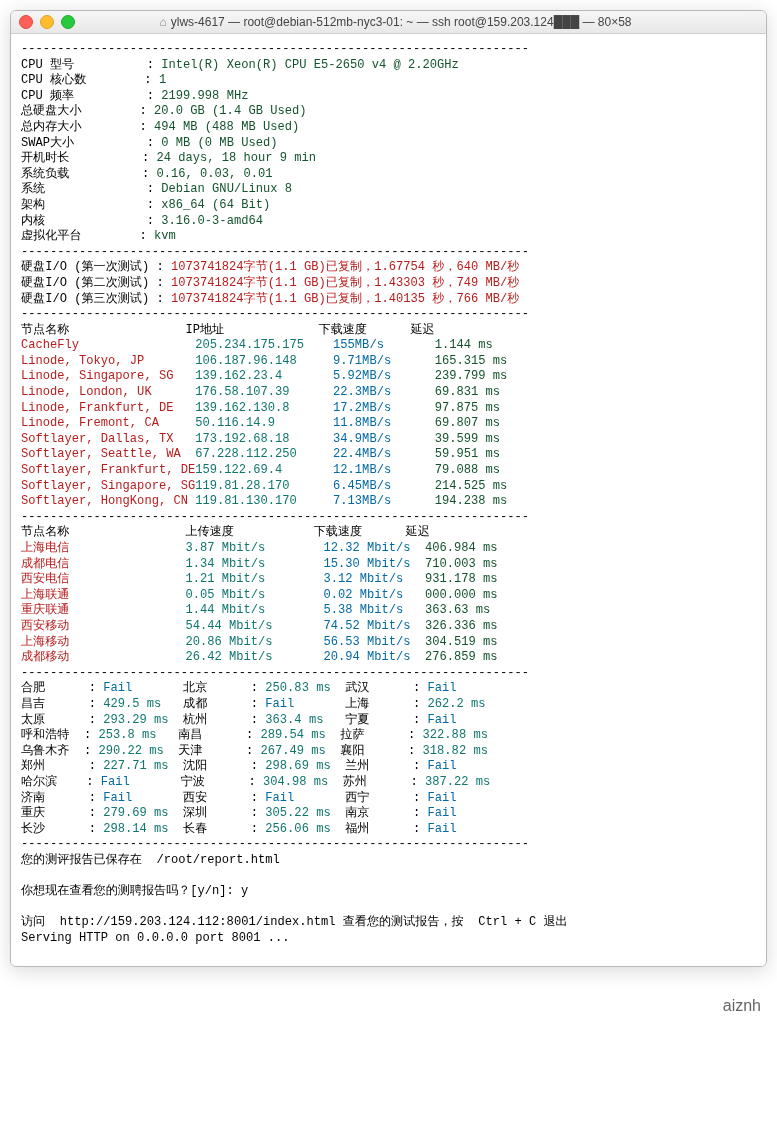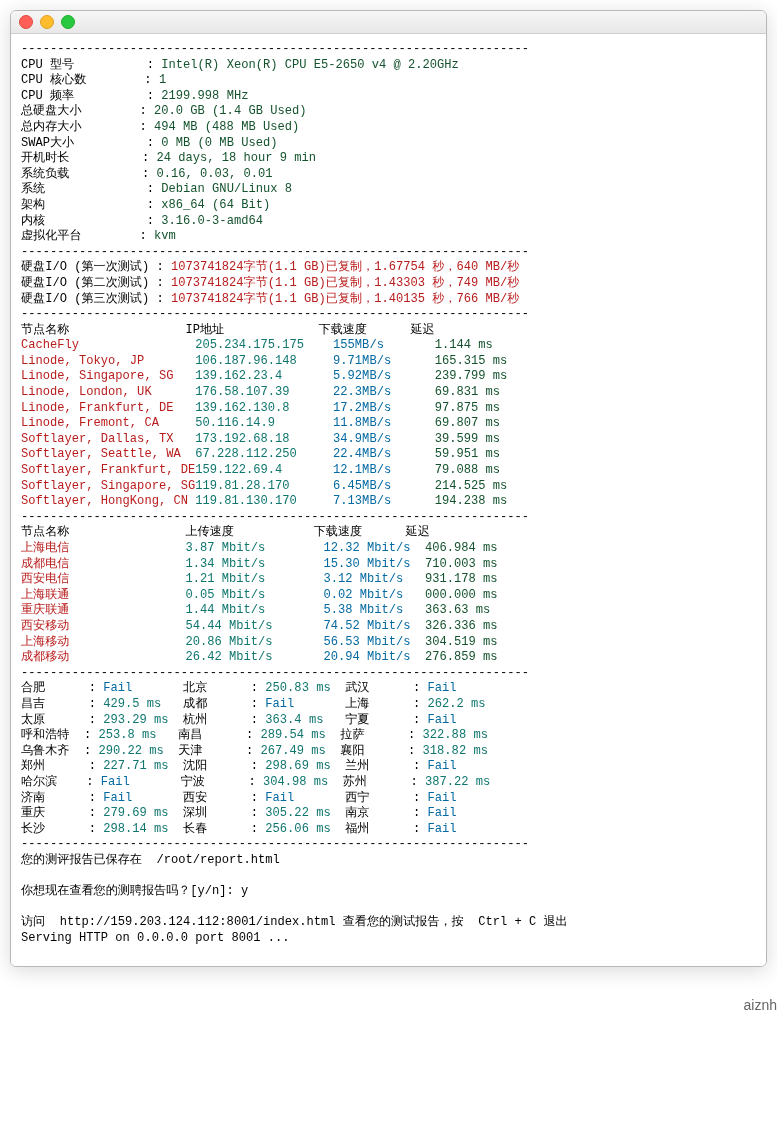--- a/index.html
+++ b/index.html
@@ -45,35 +45,38 @@
     white-space: pre;
   }
   .c-cyan{color:#14532d;}
   .c-yellow{color:#b91c1c;}
   .c-red{color:#0369a1;}
   .c-green{color:#0f766e;}
   .dashes{color:#000;}
   .watermark{
     position:relative;
     text-align:right;
-    padding:20px 0 10px 0;
+    padding:20px 16px 10px 0;
     color:#666;
     font-family:-apple-system,sans-serif;
-    font-size:14px;
+    font-size:16px;
   }
 </style>
 </head>
 <body>
 
 <div class="window">
   <div class="titlebar">
     <div class="buttons">
       <div class="btn red"></div>
       <div class="btn yellow"></div>
       <div class="btn green"></div>
+    </div>
+    <div class="title-text">
+      <span class="home-icon">⌂</span><span>ylws-4617 — root@debian-512mb-nyc3-01: ~ — ssh root@159.203.124███ — 80×58</span>
     </div>
   </div>
   <div class="term" id="term"><span class="dashes">----------------------------------------------------------------------</span>
 CPU 型号          : <span class="c-cyan">Intel(R) Xeon(R) CPU E5-2650 v4 @ 2.20GHz</span>
 CPU 核心数        : <span class="c-cyan">1</span>
 CPU 频率          : <span class="c-cyan">2199.998 MHz</span>
 总硬盘大小        : <span class="c-cyan">20.0 GB (1.4 GB Used)</span>
 总内存大小        : <span class="c-cyan">494 MB (488 MB Used)</span>
 SWAP大小          : <span class="c-cyan">0 MB (0 MB Used)</span>
 开机时长          : <span class="c-cyan">24 days, 18 hour 9 min</span>

